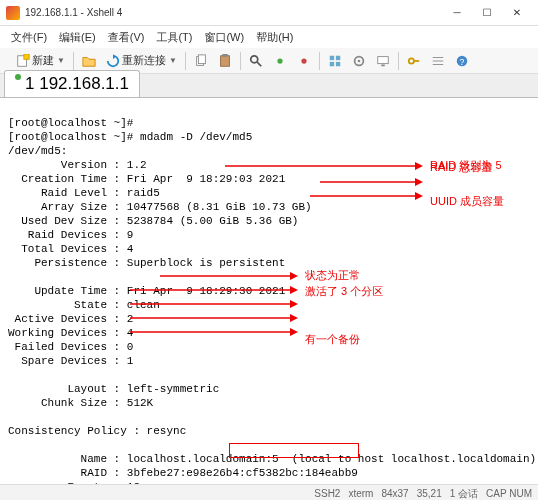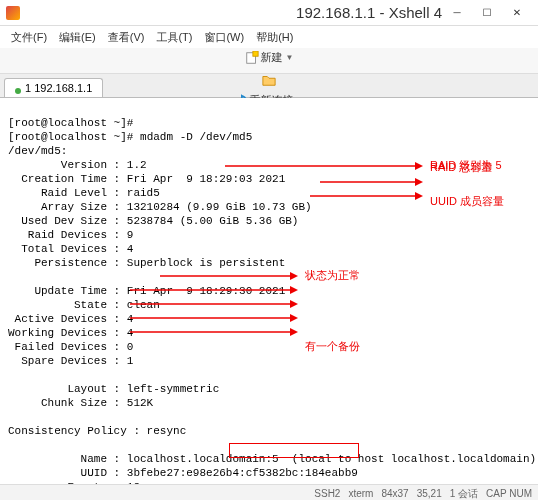--- a/index.html
+++ b/index.html
@@ -1,29 +1,29 @@
 <!DOCTYPE html>
 <html><head>
 <meta charset="utf-8">
 <style>
 * { margin: 0; padding: 0; box-sizing: border-box; }
 body { font-family: "Segoe UI", Tahoma, sans-serif; font-size: 11px; background: #fff; width: 538px; height: 500px; overflow: hidden; position: relative; }
 .titlebar { height: 26px; background: #fff; border-bottom: 1px solid #ddd; display: flex; align-items: center; padding: 0 6px; }
 .titlebar-icon { width: 14px; height: 14px; margin-right: 5px; background: linear-gradient(135deg,#d44,#fa0); border-radius: 2px; }
-.titlebar-text { flex: 1; font-size: 15px; color: #333; text-align: right; }
+.titlebar-text { flex: 1; font-size: 10px; color: #333; }
 .win-btns { display: flex; gap: 0; }
 .win-btn { width: 30px; height: 20px; display: flex; align-items: center; justify-content: center; font-size: 10px; color: #333; }
 .menubar { height: 22px; padding: 0 6px; display: flex; align-items: center; gap: 2px; font-size: 11px; color: #333; }
 .menubar span { padding: 2px 5px; }
-.toolbar { height: 26px; padding: 0 12px; display: flex; align-items: center; gap: 2px; border-bottom: 1px solid #ddd; background: #f7f7f7; flex-direction: column; }
+.toolbar { height: 26px; padding: 0 12px; display: flex; align-items: center; gap: 2px; border-bottom: 1px solid #ddd; background: #f7f7f7; }
 .tb-btn { display: flex; align-items: center; gap: 2px; padding: 2px 4px; font-size: 11px; color: #333; }
 .tb-icon { width: 14px; height: 14px; display: inline-block; }
 .tb-sep { width: 1px; height: 18px; background: #ccc; margin: 0 2px; }
 .tabbar { height: 24px; background: #eee; display: flex; align-items: flex-end; padding: 0 4px; border-bottom: 1px solid #bbb; }
-.tab { background: #fff; border: 1px solid #bbb; border-bottom: none; padding: 3px 10px; font-size: 11px; display: flex; align-items: flex-end; gap: 4px; border-radius: 3px 3px 0 0; }
+.tab { background: #fff; border: 1px solid #bbb; border-bottom: none; padding: 3px 10px; font-size: 17px; display: flex; align-items: flex-start; gap: 4px; border-radius: 3px 3px 0 0; }
 .tab-dot { width: 6px; height: 6px; background: #4a4; border-radius: 50%; }
 .terminal { background: #fff; padding: 4px 8px; font-family: "Consolas","Courier New",monospace; font-size: 11px; line-height: 14px; color: #000; height: 386px; overflow: hidden; position: relative; white-space: pre; }
 .ann { position: absolute; color: #e00; font-family: "Microsoft YaHei","SimSun",sans-serif; font-size: 11px; white-space: nowrap; }
 .arrow { position: absolute; pointer-events: none; }
 .box-red { position: absolute; border: 1.5px solid #e00; }
 .statusbar { height: 18px; background: #f3f3f3; border-top: 1px solid #ddd; display: flex; align-items: center; justify-content: flex-end; padding: 0 6px; font-size: 10px; color: #666; gap: 8px; }
 .dd { font-size: 8px; color: #666; margin-left: 1px; }
 </style>
 </head>
 <body>
@@ -150,40 +150,40 @@
   </div>
 </div>
 
 <div class="terminal">
 <span>[root@localhost ~]# </span>
 <span>[root@localhost ~]# </span><span>mdadm -D /dev/md5</span>
 <span>/dev/md5:</span>
 <span>        Version : 1.2</span>
 <span>  Creation Time : Fri Apr  9 18:29:03 2021</span>
 <span>     Raid Level : raid5</span>
-<span>     Array Size : 13210284 (9.99 GiB 10.73 GB)</span>
+<span>     Array Size : 10477568 (8.31 GiB 10.73 GB)</span>
 <span>  Used Dev Size : 5238784 (5.00 GiB 5.36 GB)</span>
 <span>   Raid Devices : 9</span>
 <span>  Total Devices : 4</span>
 <span>    Persistence : Superblock is persistent</span>
 <span></span>
 <span>    Update Time : Fri Apr  9 18:29:30 2021</span>
 <span>          State : clean </span>
-<span> Active Devices : 4</span>
+<span> Active Devices : 2</span>
 <span>Working Devices : 4</span>
 <span> Failed Devices : 0</span>
 <span>  Spare Devices : 1</span>
 <span></span>
 <span>         Layout : left-symmetric</span>
 <span>     Chunk Size : 512K</span>
 <span></span>
 <span>Consistency Policy : resync</span>
 <span></span>
 <span>           Name : localhost.localdomain:5  (local to host localhost.localdomain)</span>
-<span>           UUID : 3bfebe27:e98e26b4:cf5382bc:184eabb9</span>
+<span>           RAID : 3bfebe27:e98e26b4:cf5382bc:184eabb9</span>
 <span>         Events : 18</span>
 <span></span>
 
 
 
 
 <span></span>
 
 
 
@@ -205,33 +205,34 @@
 
 <svg class="arrow" style="left:160px;top:170px" width="140" height="16">
       <line x1="0" y1="8" x2="130" y2="8" stroke="#e00" stroke-width="1.5"></line>
       <polygon points="130,4 138,8 130,12" fill="#e00"></polygon>
     </svg>
 <span class="ann" style="left:305px;top:170px">状态为正常</span>
 <svg class="arrow" style="left:130px;top:184px" width="170" height="16">
       <line x1="0" y1="8" x2="160" y2="8" stroke="#e00" stroke-width="1.5"></line>
       <polygon points="160,4 168,8 160,12" fill="#e00"></polygon>
     </svg>
+<span class="ann" style="left:305px;top:186px">激活了 3 个分区</span>
 <svg class="arrow" style="left:130px;top:198px" width="170" height="16">
       <line x1="0" y1="8" x2="160" y2="8" stroke="#e00" stroke-width="1.5"></line>
       <polygon points="160,4 168,8 160,12" fill="#e00"></polygon>
     </svg>
 <svg class="arrow" style="left:130px;top:212px" width="170" height="16">
       <line x1="0" y1="8" x2="160" y2="8" stroke="#e00" stroke-width="1.5"></line>
       <polygon points="160,4 168,8 160,12" fill="#e00"></polygon>
     </svg>
 <svg class="arrow" style="left:130px;top:226px" width="170" height="16">
       <line x1="0" y1="8" x2="160" y2="8" stroke="#e00" stroke-width="1.5"></line>
       <polygon points="160,4 168,8 160,12" fill="#e00"></polygon>
     </svg>
-<span class="ann" style="left:305px;top:241px">有一个备份</span>
+<span class="ann" style="left:305px;top:234px">有一个备份</span>
 
 <div class="box-red" style="left:229px;top:345px;width:130px;height:15px"></div>
 </div>
 
 <div class="statusbar">
   <span>SSH2</span>
   <span>xterm</span>
   <span>84x37</span>
   <span>35,21</span>
   <span>1 会话</span>

